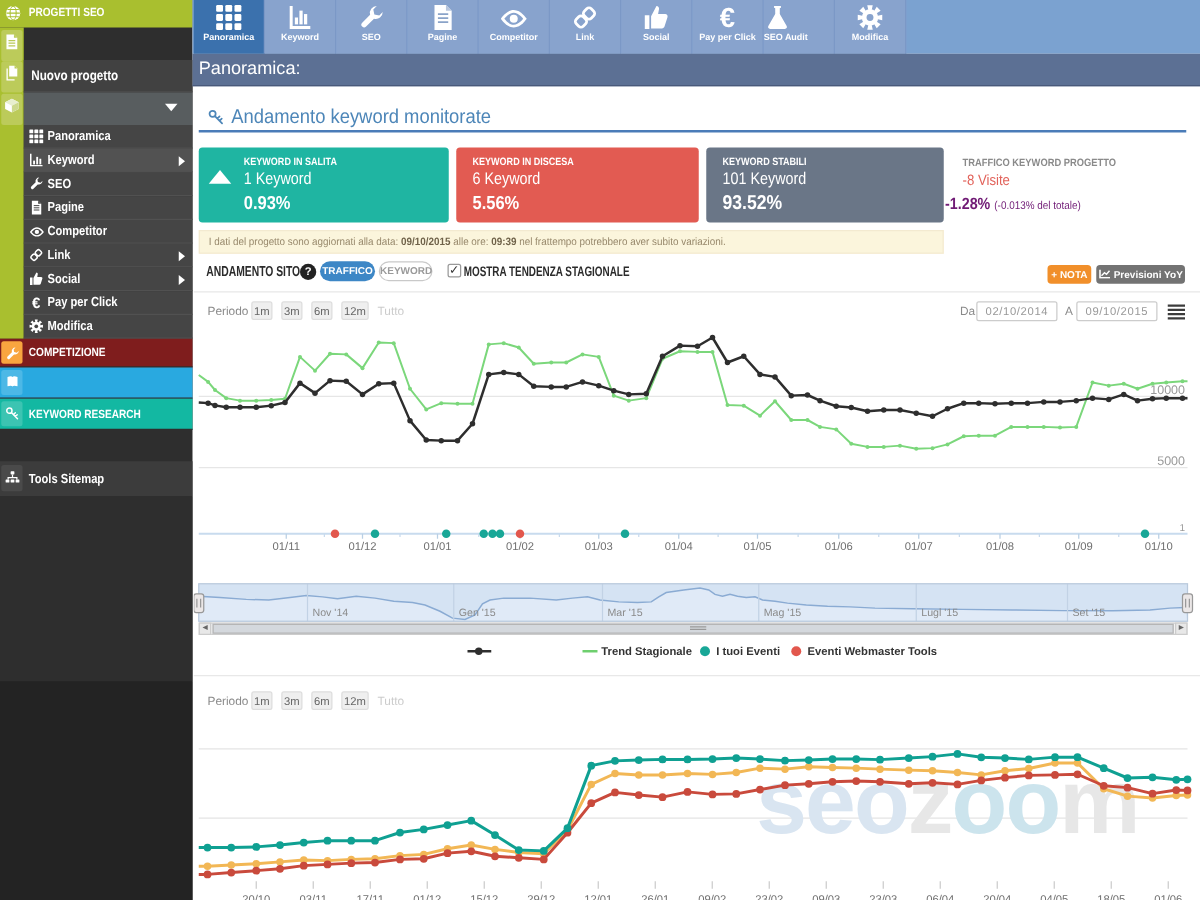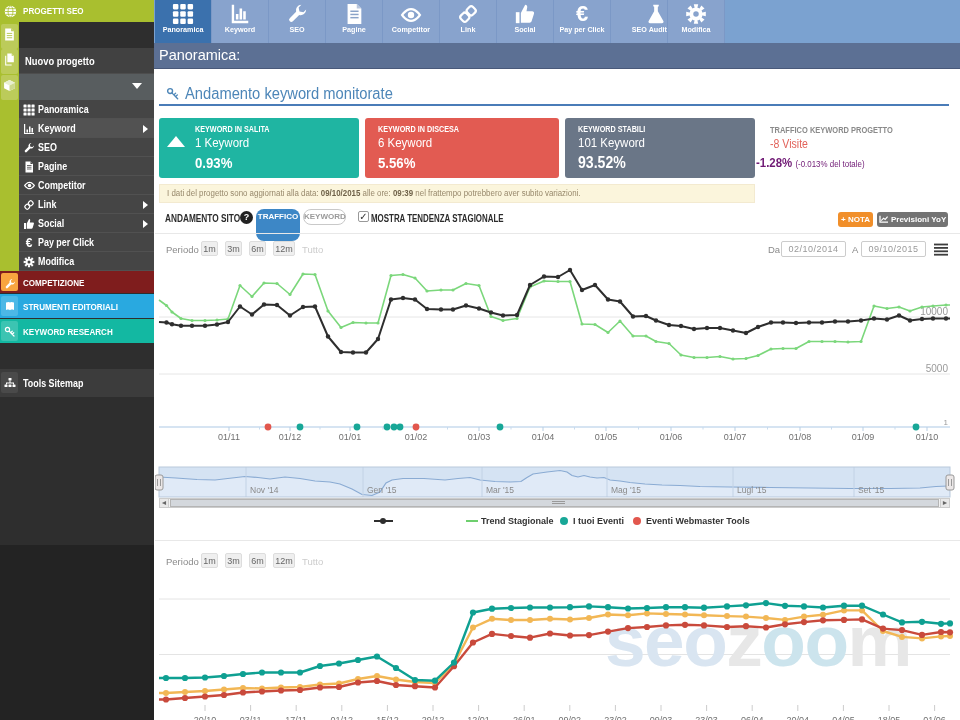--- a/index.html
+++ b/index.html
@@ -95,21 +95,20 @@
     <div style="position:absolute;left:0;top:271px;width:154px;height:23px;background:#7f1d1d;border-bottom:1px solid #2e2e2e;box-sizing:border-box">
       <span style="position:absolute;left:1px;top:2px;width:17px;height:18px;background:#f9a53f;border-radius:2px;text-align:center;padding-top:3px;box-sizing:border-box"><svg width="12" height="12" viewBox="0 0 24 24" fill="#fff">
           <path d="M22 7.2a6 6 0 0 1-7.6 5.8l-6.9 6.9a2.4 2.4 0 1 1-3.4-3.4L11 9.6A6 6 0 0 1 16.8 2l-3 3 .9 4.3 4.3.9 3-3z"></path>
         </svg></span>
       <div style="position:absolute;left:23px;top:0;height:23px;line-height:23px;font-size:9.5px;font-weight:bold;color:#fff"><span style="display:inline-block;transform:scaleX(.85);transform-origin:0 50%;white-space:nowrap">COMPETIZIONE</span></div>
     </div>
     <div style="position:absolute;left:0;top:294px;width:154px;height:25px;background:#29a9e0;border-bottom:1px solid #2e2e2e;box-sizing:border-box">
       <span style="position:absolute;left:1px;top:2px;width:17px;height:20px;background:#4cb8e6;border-radius:2px;text-align:center;padding-top:3px;box-sizing:border-box"><svg width="12" height="12" viewBox="0 0 24 24" fill="#fff">
           <path d="M4 3c4-1.5 7-1.5 8 0 1-1.5 4-1.5 8 0v15c-4-1.2-7-1.2-8 .5-1-1.7-4-1.7-8-.5z"></path>
         </svg></span>
-      <div style="position:absolute;left:23px;top:0;height:25px;line-height:25px;font-size:9.5px;font-weight:bold;color:#fff"><span style="display:inline-block;transform:scaleX(.85);transform-origin:0 50%;white-space:nowrap">STRUMENTI EDITORIALI</span></div>
     </div>
     <div style="position:absolute;left:0;top:319px;width:154px;height:25px;background:#13b8a2;border-bottom:1px solid #2e2e2e;box-sizing:border-box">
       <span style="position:absolute;left:1px;top:2px;width:17px;height:20px;background:#3cc4b2;border-radius:2px;text-align:center;padding-top:3px;box-sizing:border-box"><svg width="12" height="12" viewBox="0 0 24 24" fill="none" stroke="#fff" stroke-width="2.4" stroke-linecap="round">
           <circle cx="7" cy="7" r="4.2"></circle>
           <path d="M10.5 10.5L20 20M16.5 16.5l3-3M13.5 13.5l3-3"></path>
         </svg></span>
       <div style="position:absolute;left:23px;top:0;height:25px;line-height:25px;font-size:9.5px;font-weight:bold;color:#fff"><span style="display:inline-block;transform:scaleX(.85);transform-origin:0 50%;white-space:nowrap">KEYWORD RESEARCH</span></div>
     </div>
     <div style="position:absolute;left:0;top:369px;width:154px;height:28px;background:#3c3c3c">
       <span style="position:absolute;left:1px;top:3px;width:17px;height:21px;background:#4a4a4a;border-radius:2px;text-align:center;padding-top:3px;box-sizing:border-box"><svg width="12" height="12" viewBox="0 0 24 24" fill="#fff">
@@ -187,21 +186,21 @@
         <path d="M7.5 21.5V10.8L12.2 2c1.5 0 2.5 1.2 2.2 2.8L13.6 9h6.2c1.5 0 2.5 1.3 2 2.7l-2.6 8.2c-.3 1-1.2 1.6-2.2 1.6H7.5z"></path>
       </svg></div>
     <div style="font-size:7.2px;font-weight:bold;color:#fff;margin-top:-1px">Social</div>
   </div>
 <div style="position:absolute;left:554px;top:0;width:57px;height:43px;background:#88a3cd;border-right:1px solid #7b98c6;box-sizing:border-box;text-align:center">
     <div style="margin-top:3px;height:23px"><svg width="22" height="22" viewBox="0 0 24 24">
         <text x="12" y="20" font-size="24" font-weight="bold" fill="#fff" text-anchor="middle" font-family="Liberation Sans">€</text>
       </svg></div>
     <div style="font-size:7.2px;font-weight:bold;color:#fff;margin-top:-1px">Pay per Click</div>
   </div>
-<div style="position:absolute;left:611px;top:0;width:57px;height:43px;background:#88a3cd;border-right:1px solid #7b98c6;box-sizing:border-box;text-align:right">
+<div style="position:absolute;left:611px;top:0;width:57px;height:43px;background:#88a3cd;border-right:1px solid #7b98c6;box-sizing:border-box;text-align:left">
     <div style="margin-top:3px;height:23px"><svg width="22" height="22" viewBox="0 0 24 24" fill="#fff">
         <path d="M9 2h6v1.5l-1 .5v5l6 10.5c.7 1.2-.2 2.5-1.5 2.5h-13c-1.3 0-2.2-1.3-1.5-2.5L10 9V4l-1-.5z"></path>
       </svg></div>
     <div style="font-size:7.2px;font-weight:bold;color:#fff;margin-top:-1px">SEO Audit</div>
   </div>
 <div style="position:absolute;left:668px;top:0;width:57px;height:43px;background:#88a3cd;border-right:1px solid #7b98c6;box-sizing:border-box;text-align:center">
     <div style="margin-top:3px;height:23px"><svg width="22" height="22" viewBox="0 0 24 24">
         <path d="M12,12 L22.7,9.6 L22.7,14.4 Z M12,12 L21.3,17.9 L17.9,21.3 Z M12,12 L14.4,22.7 L9.6,22.7 Z M12,12 L6.1,21.3 L2.7,17.9 Z M12,12 L1.3,14.4 L1.3,9.6 Z M12,12 L2.7,6.1 L6.1,2.7 Z M12,12 L9.6,1.3 L14.4,1.3 Z M12,12 L17.9,2.7 L21.3,6.1 Z" fill="#fff"></path>
         <circle cx="12" cy="12" r="7.2" fill="#fff"></circle>
         <circle cx="12" cy="12" r="3" fill="#88a3cd"></circle>
@@ -232,21 +231,21 @@
     <div style="position:absolute;left:13px;top:6px;font-size:8.5px;font-weight:bold"><span style="display:inline-block;transform:scaleX(.85);transform-origin:0 50%;white-space:nowrap">KEYWORD STABILI</span></div>
     <div style="position:absolute;left:13px;top:17px;font-size:13.5px"><span style="display:inline-block;transform:scaleX(.85);transform-origin:0 50%;white-space:nowrap">101 Keyword</span></div>
     <div style="position:absolute;left:13px;top:36px;font-size:16px;font-weight:bold"><span style="display:inline-block;transform:scaleX(.85);transform-origin:0 50%;white-space:nowrap;transform:scaleX(.88)">93.52%</span></div>
   </div>
 <div style="position:absolute;left:770px;top:125px;font-size:8.5px;font-weight:bold;color:#8a8a8a"><span style="display:inline-block;transform:scaleX(.88);transform-origin:0 50%;white-space:nowrap">TRAFFICO KEYWORD PROGETTO</span></div>
 <div style="position:absolute;left:770px;top:137px;font-size:12px;color:#e2635b"><span style="display:inline-block;transform:scaleX(.88);transform-origin:0 50%;white-space:nowrap">-8 Visite</span></div>
 <div style="position:absolute;left:756px;top:155px;font-size:13px;font-weight:bold;color:#701a75"><span style="display:inline-block;transform:scaleX(.88);transform-origin:0 50%;white-space:nowrap">-1.28% <span style="font-size:9px;font-weight:normal">(-0.013% del totale)</span></span></div>
 <div style="position:absolute;left:159px;top:184px;width:596px;height:19px;background:#fbf5dc;border:1px solid #f3ead0;box-sizing:border-box;font-size:8.5px;color:#97886b;line-height:17px;padding-left:7px"><span style="display:inline-block;transform:scaleX(.93);transform-origin:0 50%;white-space:nowrap">I dati del progetto sono aggiornati alla data: <b style="color:#6f6249">09/10/2015</b> alle ore: <b style="color:#6f6249">09:39</b> nel frattempo potrebbero aver subito variazioni.</span></div>
 <div style="position:absolute;left:165px;top:212px;font-size:11.5px;font-weight:bold;color:#2b2b2b;transform:scaleX(.72);transform-origin:0 0;white-space:nowrap">ANDAMENTO SITO</div>
 <div style="position:absolute;left:240px;top:211px;width:13px;height:13px;background:#222;border-radius:50%;color:#fff;font-size:9px;font-weight:bold;text-align:center;line-height:13px">?</div>
-<div style="position:absolute;left:256px;top:209px;width:44px;height:32px;background:#3d87c6;border-radius:8px;color:#fff;font-size:8px;font-weight:bold;text-align:center;line-height:16px">TRAFFICO</div>
+<div style="position:absolute;left:256px;top:209px;width:44px;height:16px;background:#3d87c6;border-radius:8px;color:#fff;font-size:8px;font-weight:bold;text-align:center;line-height:16px">TRAFFICO</div>
 <div style="position:absolute;left:303px;top:209px;width:43px;height:16px;background:#fff;border:1px solid #c9c9c9;border-radius:8px;box-sizing:border-box;color:#9a9a9a;font-size:8px;font-weight:bold;text-align:center;line-height:14px">KEYWORD</div>
 <div style="position:absolute;left:358px;top:211px;width:11px;height:11px;background:#fff;border:1px solid #999;border-radius:2px;box-sizing:border-box;font-size:10px;line-height:9px;color:#333;text-align:center">✓</div>
 <div style="position:absolute;left:371px;top:212px;font-size:11px;font-weight:bold;color:#2b2b2b;transform:scaleX(.72);transform-origin:0 0;white-space:nowrap">MOSTRA TENDENZA STAGIONALE</div>
 <div style="position:absolute;left:838px;top:212px;width:35px;height:15px;background:#f18f2a;border-radius:3px;color:#fff;font-size:8px;font-weight:bold;text-align:center;line-height:15px">+ NOTA</div>
 <div style="position:absolute;left:877px;top:212px;width:71px;height:15px;background:#737373;border-radius:3px;color:#fff;font-size:8px;font-weight:bold;text-align:center;line-height:15px"><svg width="10" height="8" viewBox="0 0 12 10" style="vertical-align:-1px">
       <path d="M1 1v8h10" stroke="#fff" stroke-width="1.6" fill="none"></path>
       <path d="M2.5 7l3-3 2 1.5L10.5 2" stroke="#fff" stroke-width="1.4" fill="none"></path>
     </svg> Previsioni YoY</div>
 <div style="position:absolute;left:155px;top:233px;width:805px;height:1px;background:#e8e8e8"></div>
 <div style="position:absolute;left:166px;top:244px;font-size:9.5px;color:#8a8a8a">Periodo</div>

